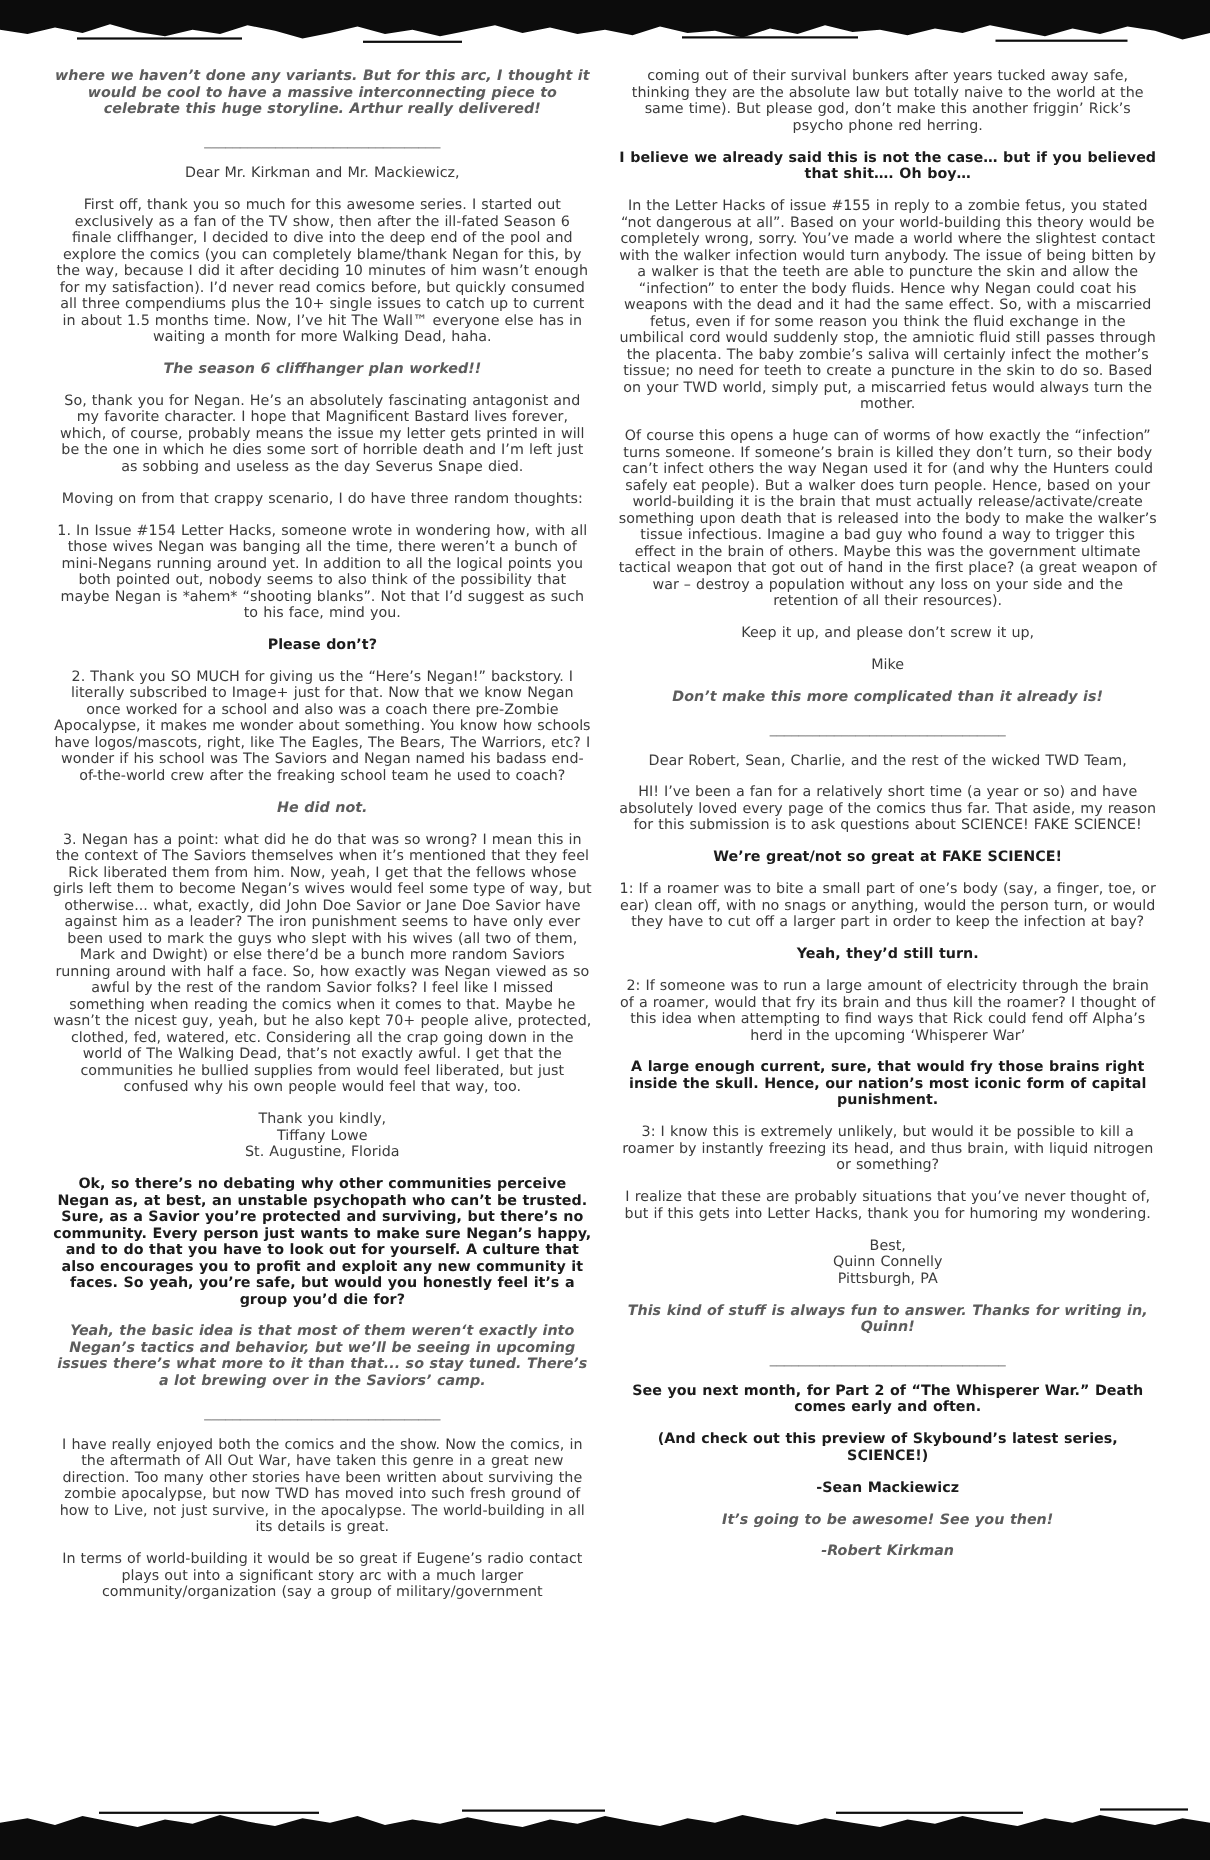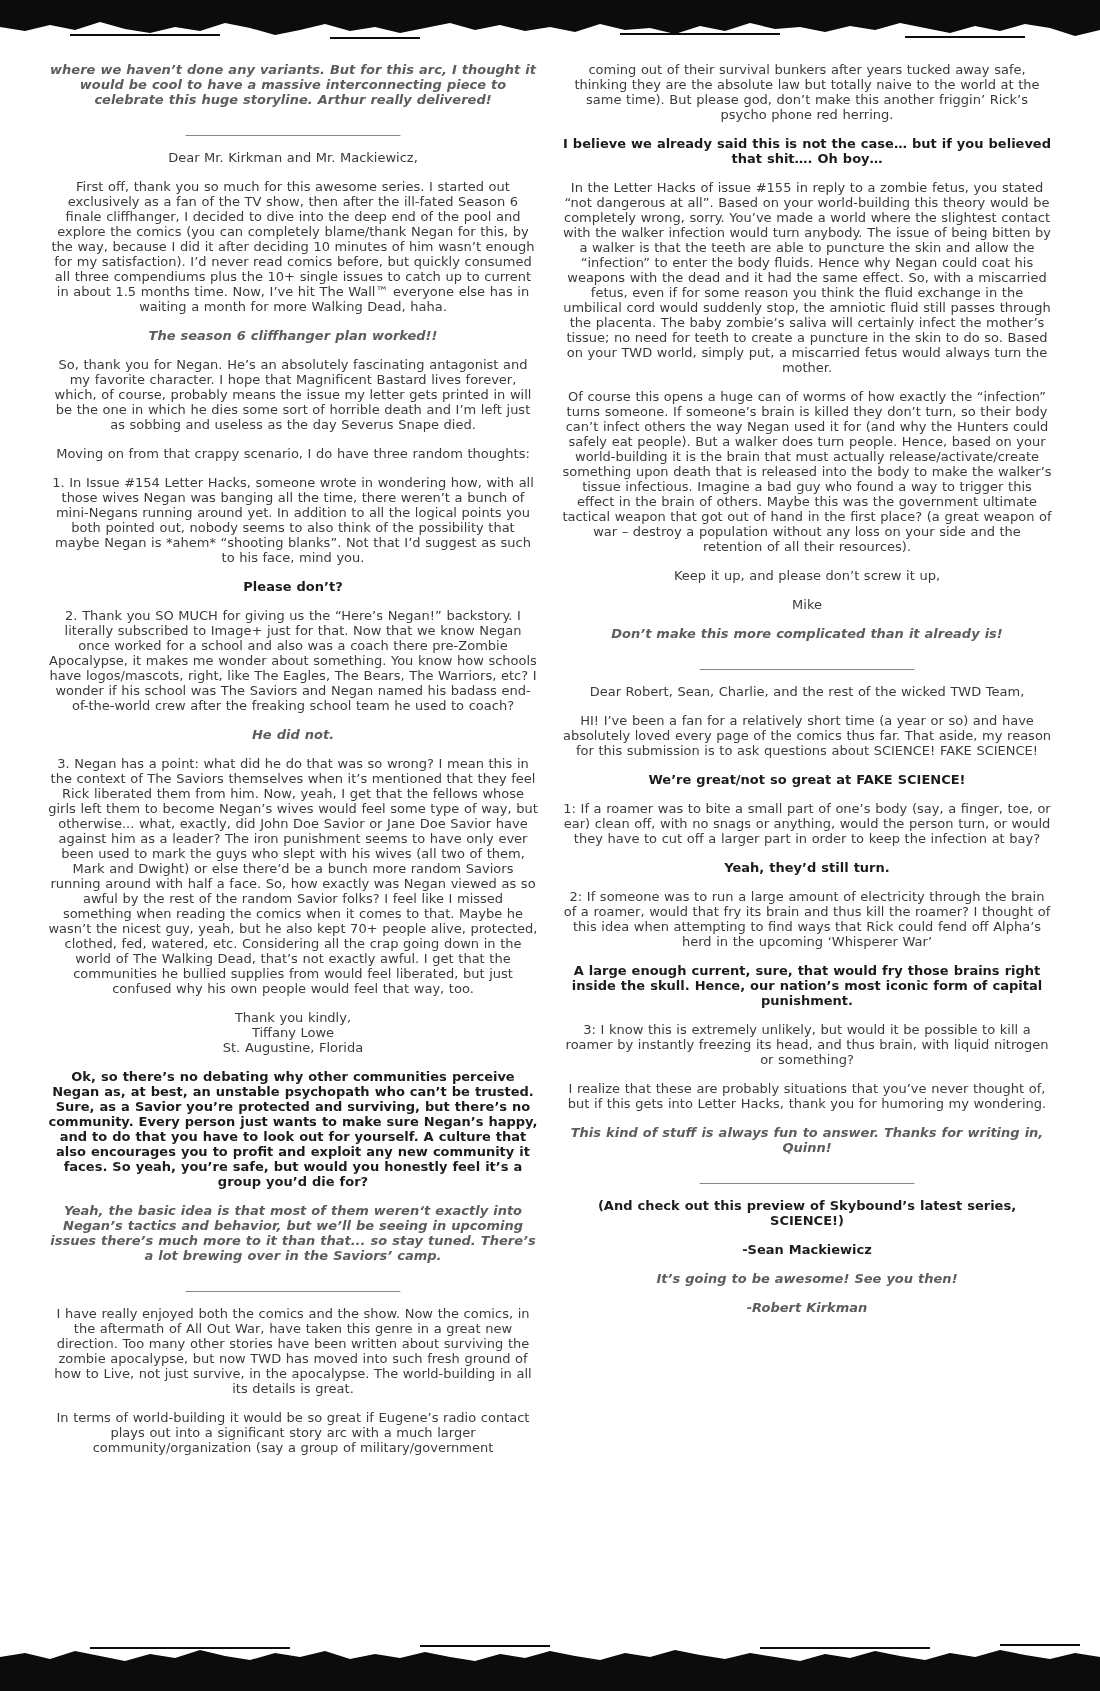--- a/index.html
+++ b/index.html
@@ -65,21 +65,21 @@
       <p class="block body">Moving on from that crappy scenario, I do have three random thoughts:</p>
       <p class="block body">1. In Issue #154 Letter Hacks, someone wrote in wondering how, with all those wives Negan was banging all the time, there weren’t a bunch of mini-Negans running around yet. In addition to all the logical points you both pointed out, nobody seems to also think of the possibility that maybe Negan is *ahem* “shooting blanks”. Not that I’d suggest as such to his face, mind you.</p>
       <p class="block editor-bold">Please don’t?</p>
       <p class="block body">2. Thank you SO MUCH for giving us the “Here’s Negan!” backstory. I literally subscribed to Image+ just for that. Now that we know Negan once worked for a school and also was a coach there pre-Zombie Apocalypse, it makes me wonder about something. You know how schools have logos/mascots, right, like The Eagles, The Bears, The Warriors, etc? I wonder if his school was The Saviors and Negan named his badass end-of-the-world crew after the freaking school team he used to coach?</p>
       <p class="block editor-italic">He did not.</p>
       <p class="block body">3. Negan has a point: what did he do that was so wrong? I mean this in the context of The Saviors themselves when it’s mentioned that they feel Rick liberated them from him. Now, yeah, I get that the fellows whose girls left them to become Negan’s wives would feel some type of way, but otherwise... what, exactly, did John Doe Savior or Jane Doe Savior have against him as a leader? The iron punishment seems to have only ever been used to mark the guys who slept with his wives (all two of them, Mark and Dwight) or else there’d be a bunch more random Saviors running around with half a face. So, how exactly was Negan viewed as so awful by the rest of the random Savior folks? I feel like I missed something when reading the comics when it comes to that. Maybe he wasn’t the nicest guy, yeah, but he also kept 70+ people alive, protected, clothed, fed, watered, etc. Considering all the crap going down in the world of The Walking Dead, that’s not exactly awful. I get that the communities he bullied supplies from would feel liberated, but just confused why his own people would feel that way, too.</p>
       <p class="block signature">Thank you kindly,
 Tiffany Lowe
 St. Augustine, Florida</p>
       <p class="block editor-bold">Ok, so there’s no debating why other communities perceive Negan as, at best, an unstable psychopath who can’t be trusted. Sure, as a Savior you’re protected and surviving, but there’s no community. Every person just wants to make sure Negan’s happy, and to do that you have to look out for yourself. A culture that also encourages you to profit and exploit any new community it faces. So yeah, you’re safe, but would you honestly feel it’s a group you’d die for?</p>
-      <p class="block editor-italic">Yeah, the basic idea is that most of them weren‘t exactly into Negan’s tactics and behavior, but we’ll be seeing in upcoming issues there’s much more to it than that... so stay tuned. There’s a lot brewing over in the Saviors’ camp.</p>
+      <p class="block editor-italic">Yeah, the basic idea is that most of them weren‘t exactly into Negan’s tactics and behavior, but we’ll be seeing in upcoming issues there’s what more to it than that... so stay tuned. There’s a lot brewing over in the Saviors’ camp.</p>
       <p class="block separator">_________________________________</p>
       <p class="block body">I have really enjoyed both the comics and the show. Now the comics, in the aftermath of All Out War, have taken this genre in a great new direction. Too many other stories have been written about surviving the zombie apocalypse, but now TWD has moved into such fresh ground of how to Live, not just survive, in the apocalypse. The world-building in all its details is great.</p>
       <p class="block body">In terms of world-building it would be so great if Eugene’s radio contact plays out into a significant story arc with a much larger community/organization (say a group of military/government</p>
     </div>
   <div class="column">
       <p class="block body">coming out of their survival bunkers after years tucked away safe, thinking they are the absolute law but totally naive to the world at the same time). But please god, don’t make this another friggin’ Rick’s psycho phone red herring.</p>
       <p class="block editor-bold">I believe we already said this is not the case… but if you believed that shit…. Oh boy…</p>
       <p class="block body">In the Letter Hacks of issue #155 in reply to a zombie fetus, you stated “not dangerous at all”. Based on your world-building this theory would be completely wrong, sorry. You’ve made a world where the slightest contact with the walker infection would turn anybody. The issue of being bitten by a walker is that the teeth are able to puncture the skin and allow the “infection” to enter the body fluids. Hence why Negan could coat his weapons with the dead and it had the same effect. So, with a miscarried fetus, even if for some reason you think the fluid exchange in the umbilical cord would suddenly stop, the amniotic fluid still passes through the placenta. The baby zombie’s saliva will certainly infect the mother’s tissue; no need for teeth to create a puncture in the skin to do so. Based on your TWD world, simply put, a miscarried fetus would always turn the mother.</p>
       <p class="block body">Of course this opens a huge can of worms of how exactly the “infection” turns someone. If someone’s brain is killed they don’t turn, so their body can’t infect others the way Negan used it for (and why the Hunters could safely eat people). But a walker does turn people. Hence, based on your world-building it is the brain that must actually release/activate/create something upon death that is released into the body to make the walker’s tissue infectious. Imagine a bad guy who found a way to trigger this effect in the brain of others. Maybe this was the government ultimate tactical weapon that got out of hand in the first place? (a great weapon of war – destroy a population without any loss on your side and the retention of all their resources).</p>
       <p class="block body">Keep it up, and please don’t screw it up,</p>
@@ -88,20 +88,24 @@
       <p class="block separator">_________________________________</p>
       <p class="block body">Dear Robert, Sean, Charlie, and the rest of the wicked TWD Team,</p>
       <p class="block body">HI! I’ve been a fan for a relatively short time (a year or so) and have absolutely loved every page of the comics thus far. That aside, my reason for this submission is to ask questions about SCIENCE! FAKE SCIENCE!</p>
       <p class="block editor-bold">We’re great/not so great at FAKE SCIENCE!</p>
       <p class="block body">1: If a roamer was to bite a small part of one’s body (say, a finger, toe, or ear) clean off, with no snags or anything, would the person turn, or would they have to cut off a larger part in order to keep the infection at bay?</p>
       <p class="block editor-bold">Yeah, they’d still turn.</p>
       <p class="block body">2: If someone was to run a large amount of electricity through the brain of a roamer, would that fry its brain and thus kill the roamer? I thought of this idea when attempting to find ways that Rick could fend off Alpha’s herd in the upcoming ‘Whisperer War’</p>
       <p class="block editor-bold">A large enough current, sure, that would fry those brains right inside the skull. Hence, our nation’s most iconic form of capital punishment.</p>
       <p class="block body">3: I know this is extremely unlikely, but would it be possible to kill a roamer by instantly freezing its head, and thus brain, with liquid nitrogen or something?</p>
       <p class="block body">I realize that these are probably situations that you’ve never thought of, but if this gets into Letter Hacks, thank you for humoring my wondering.</p>
+      <p class="block signature">Best,
+Quinn Connelly
+Pittsburgh, PA</p>
       <p class="block editor-italic">This kind of stuff is always fun to answer.  Thanks for writing in, Quinn!</p>
       <p class="block separator">_________________________________</p>
+      <p class="block editor-bold">See you next month, for Part 2 of “The Whisperer War.” Death comes early and often.</p>
       <p class="block editor-bold">(And check out this preview of Skybound’s latest series, SCIENCE!)</p>
       <p class="block editor-bold">-Sean Mackiewicz</p>
       <p class="block editor-italic">It’s going to be awesome!  See you then!</p>
       <p class="block editor-italic">-Robert Kirkman</p>
     </div>
 </div>
 
 </body></html>

